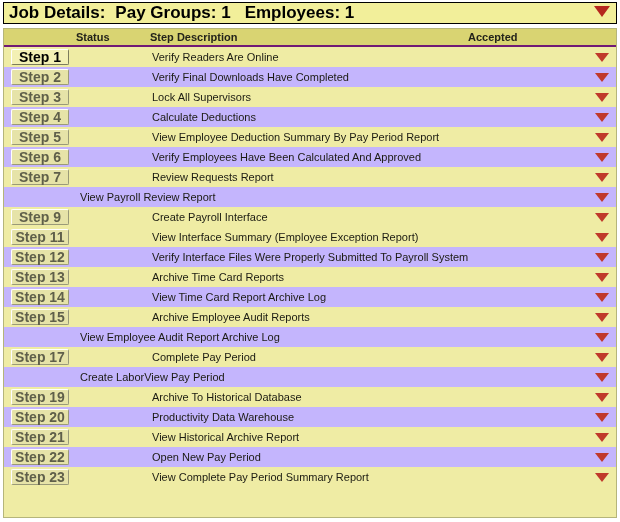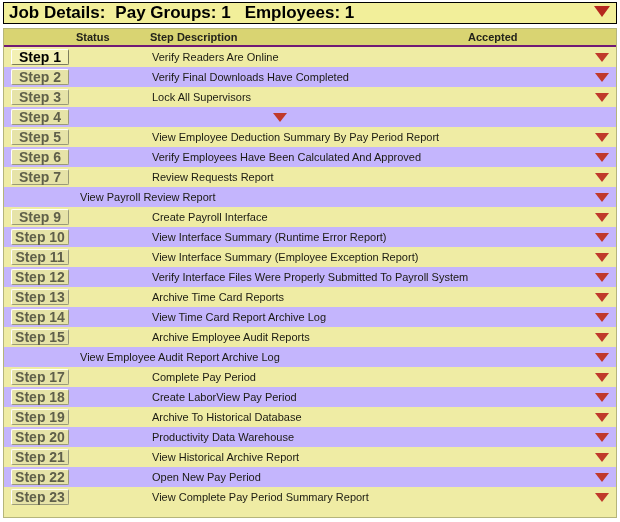--- a/index.html
+++ b/index.html
@@ -213,20 +213,21 @@
           <div class="acccell"></div>
           <div class="chevcell">
             <span class="chev"></span>
           </div>
         </div>
         <div class="row even">
           <div class="stepcell">
             <div class="stepbtn">Step 4</div>
           </div>
           <div class="statuscell"></div>
+          <div class="desccell">Calculate Deductions</div>
           <div class="acccell"></div>
           <div class="chevcell">
             <span class="chev"></span>
           </div>
         </div>
         <div class="row odd">
           <div class="stepcell">
             <div class="stepbtn">Step 5</div>
           </div>
           <div class="statuscell"></div>
@@ -270,31 +271,20 @@
           <div class="stepcell">
             <div class="stepbtn">Step 9</div>
           </div>
           <div class="statuscell"></div>
           <div class="desccell">Create Payroll Interface</div>
           <div class="acccell"></div>
           <div class="chevcell">
             <span class="chev"></span>
           </div>
         </div>
-        <div class="row even">
-          <div class="stepcell">
-            <div class="stepbtn">Step 10</div>
-          </div>
-          <div class="statuscell"></div>
-          <div class="desccell">View Interface Summary (Runtime Error Report)</div>
-          <div class="acccell"></div>
-          <div class="chevcell">
-            <span class="chev"></span>
-          </div>
-        </div>
         <div class="row odd">
           <div class="stepcell">
             <div class="stepbtn">Step 11</div>
           </div>
           <div class="statuscell"></div>
           <div class="desccell">View Interface Summary (Employee Exception Report)</div>
           <div class="acccell"></div>
           <div class="chevcell">
             <span class="chev"></span>
           </div>
@@ -356,23 +346,20 @@
             <div class="stepbtn">Step 17</div>
           </div>
           <div class="statuscell"></div>
           <div class="desccell">Complete Pay Period</div>
           <div class="acccell"></div>
           <div class="chevcell">
             <span class="chev"></span>
           </div>
         </div>
         <div class="row even">
-          <div class="stepcell">
-            <div class="stepbtn">Step 18</div>
-          </div>
           <div class="statuscell"></div>
           <div class="desccell">Create LaborView Pay Period</div>
           <div class="acccell"></div>
           <div class="chevcell">
             <span class="chev"></span>
           </div>
         </div>
         <div class="row odd">
           <div class="stepcell">
             <div class="stepbtn">Step 19</div>

